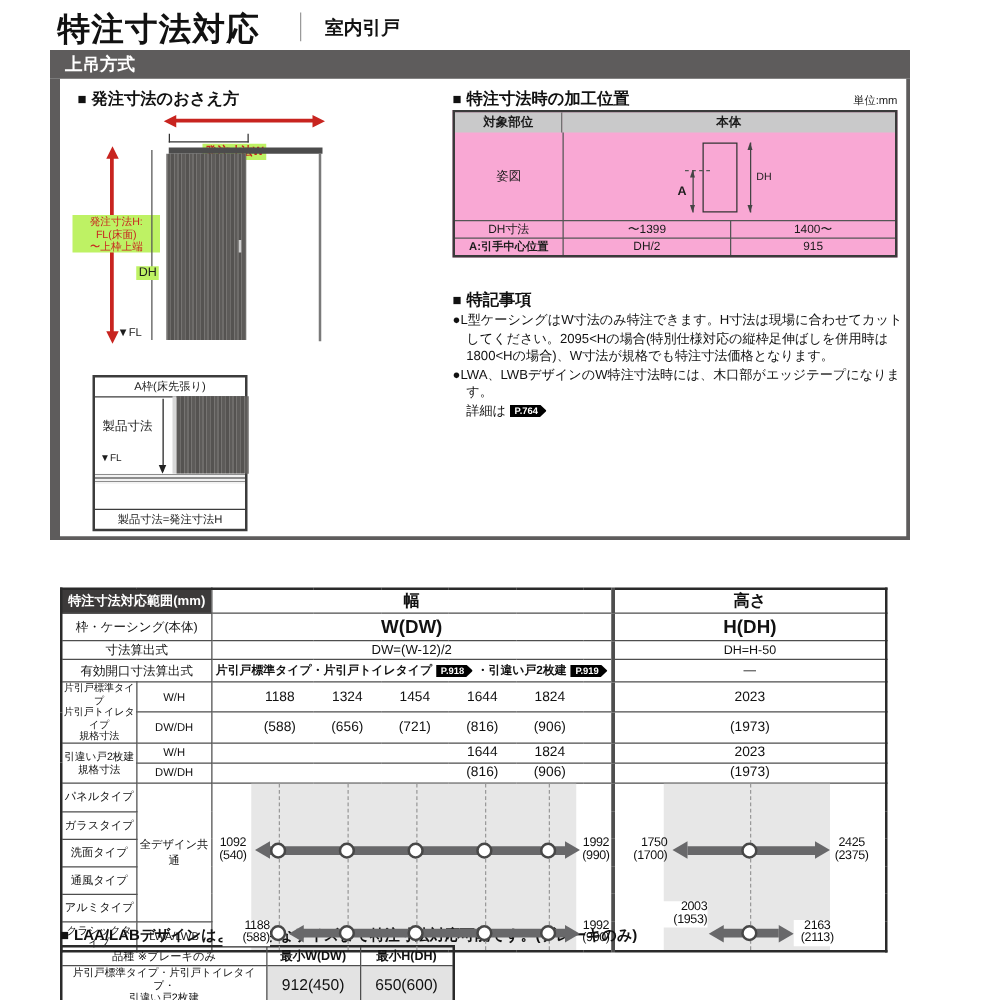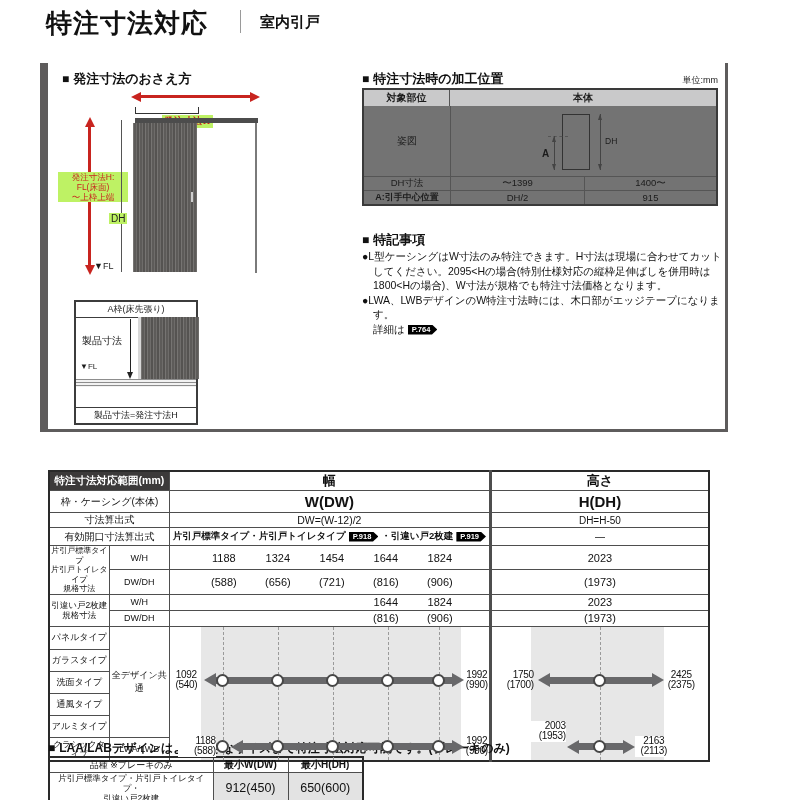--- a/index.html
+++ b/index.html
@@ -24,21 +24,21 @@
   .dim-label{background:#bef264;padding:0 2px;margin-top:24px;}
   .wood{background:repeating-linear-gradient(90deg,#767472 0 1px,#5d5b59 1px 3px,#6e6c6a 3px 4px,#555351 4px 6px);}
   
   .aframe{left:74px;top:300px;width:124px;height:125px;border:2px solid #3c3c3c;box-sizing:border-box;background:#fff;}
   .aframe-head{position:absolute;left:0;right:0;top:0;height:15px;border-bottom:1px solid #3c3c3c;
                text-align:center;font-size:9px;line-height:15px;}
   .aframe-foot{position:absolute;left:0;right:0;bottom:0;height:15px;border-top:1px solid #3c3c3c;
                text-align:center;font-size:9px;line-height:15px;}
   .hatch{background:repeating-linear-gradient(180deg,#8d8d8d 0 1px,#f2f2f2 1px 3px);}
   
-  .mach{left:362px;top:88px;width:356px;height:118px;border:2px solid #3a3a3a;box-sizing:border-box;background:#737373;}
+  .mach{left:362px;top:88px;width:356px;height:118px;border:2px solid #3a3a3a;box-sizing:border-box;background:#f9a8d4;}
   .mach *{box-sizing:border-box;}
   .mach .cell{position:absolute;display:flex;align-items:center;justify-content:center;}
   .mach-head{background:#c9c9ca;font-weight:bold;font-size:10px;}
   .thin{background:#444;}
   .small-note{font-size:8.5px;color:#222;}
   
   .bullet{font-size:10.5px;line-height:14.5px;padding-left:11px;text-indent:-11px;color:#111;}
   .badge{display:inline-block;background:#000000;color:#fff;font-size:7.5px;font-weight:bold;
          line-height:10px;padding:0 7px 0 4px;vertical-align:1px;
          clip-path:polygon(0 0,82% 0,100% 50%,82% 100%,0 100%);}
@@ -77,20 +77,21 @@
 </style>
 </head>
 <body>
 
 <div id="page">
 
   <div class="abs title">特注寸法対応</div>
   <div class="abs title-div"></div>
   <div class="abs subtitle">室内引戸</div>
 
+  <div class="abs box-head">上吊方式</div>
   <div class="abs strip" style="left:40px;top:63px;width:8px;height:369px;"></div>
   <div class="abs strip" style="left:725px;top:63px;width:3px;height:369px;"></div>
   <div class="abs strip" style="left:40px;top:429px;width:688px;height:3px;"></div>
 
   <div class="abs sec-title" style="left:62px;top:70px;">
     <span class="marker">■</span><span>発注寸法のおさえ方</span>
   </div>
 
   <div class="abs rline" style="left:140px;top:95px;width:111px;height:3px;"></div>
   <div class="abs tri" style="left:131px;top:91.5px;border-top:5px solid transparent;border-bottom:5px solid transparent;border-right:10px solid #c8241f;"></div>

